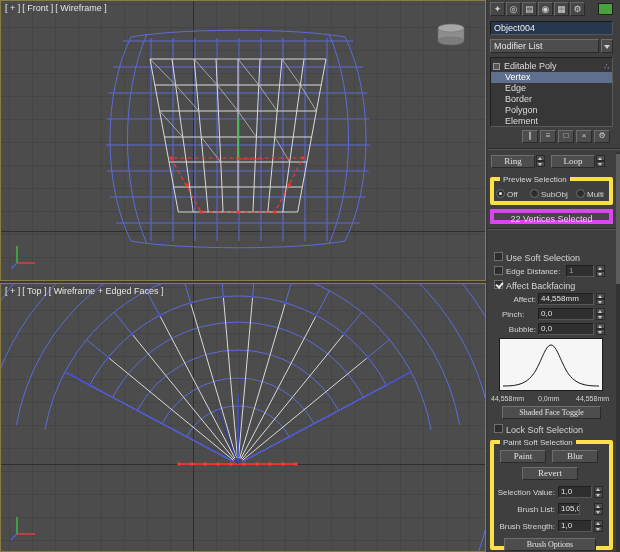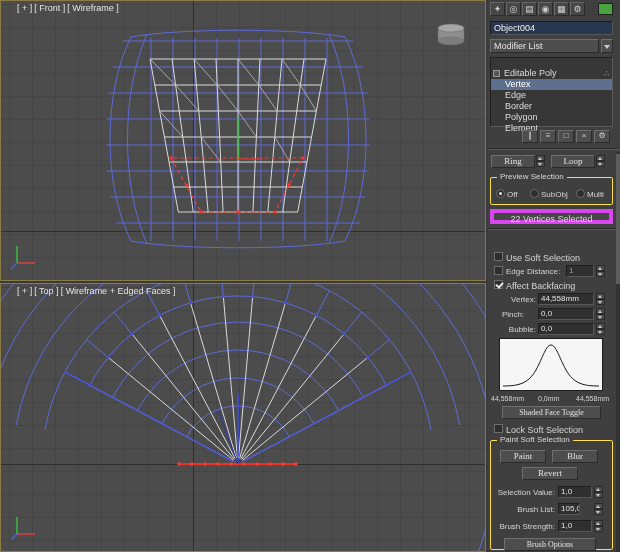--- a/index.html
+++ b/index.html
@@ -8,59 +8,59 @@
         font-family:"Liberation Sans",sans-serif;color:#d6d6d6;}
   
   .vp{position:absolute;left:0;width:486px;background:#4c4c4c;border:1px solid #8a7c42;
       background-image:linear-gradient(to right,#454545 1px,transparent 1px),
                        linear-gradient(to bottom,#454545 1px,transparent 1px);
       background-size:23px 23px;background-position:8px 3px;overflow:hidden;}
   .vp-front{top:0;height:281px;}
   .vp-top{top:283px;height:269px;}
   .axisv{position:absolute;top:0;bottom:0;width:1px;background:#2e2e2e;}
   .axish{position:absolute;left:0;right:0;height:1px;background:#2e2e2e;}
-  .vplabel{position:absolute;left:4px;top:2px;font-size:9px;color:#e4e4e4;z-index:6;cursor:default;margin-left:12px;}
+  .vplabel{position:absolute;left:4px;top:2px;font-size:9px;color:#e4e4e4;z-index:6;cursor:default;}
   .vplabel span{margin-right:2px;}
   .vp svg{position:absolute;left:0;top:0;z-index:2;}
   
   .cpanel{position:absolute;left:488px;top:0;width:132px;height:552px;background:#3f3f3f;overflow:hidden;font-size:9px;}
   .tab{position:absolute;top:2px;width:15px;height:14px;background:#474747;border:1px solid;
        border-color:#666 #2a2a2a #2a2a2a #666;color:#cfcfcf;font-size:9px;line-height:12px;text-align:center;}
   .swatch{position:absolute;top:3px;left:110px;width:15px;height:12px;border:1px solid #202020;}
   .namefld{position:absolute;top:21px;left:2px;width:123px;height:14px;background:#26374f;
            border:1px solid;border-color:#1a1a1a #565656 #565656 #1a1a1a;color:#f0f0f0;
            font-size:9px;line-height:12px;padding:0 3px;}
   .combo{position:absolute;top:39px;left:2px;width:109px;height:14px;background:#4d4d4d;
          border:1px solid;border-color:#6e6e6e #2a2a2a #2a2a2a #6e6e6e;color:#e4e4e4;
          font-size:9px;line-height:12px;padding:0 3px;}
   .combo-arrow{position:absolute;top:39px;left:113px;width:12px;height:14px;background:#4d4d4d;
                border:1px solid;border-color:#6e6e6e #2a2a2a #2a2a2a #6e6e6e;}
   .combo-arrow::after{content:"";position:absolute;left:2px;top:5px;border-left:3px solid transparent;
                border-right:3px solid transparent;border-top:4px solid #d0d0d0;}
   .stack{position:absolute;top:57px;left:2px;width:123px;height:70px;background:#373737;
-         border:1px solid;border-color:#1f1f1f #5a5a5a #5a5a5a #1f1f1f;padding-top:10px;}
+         border:1px solid;border-color:#1f1f1f #5a5a5a #5a5a5a #1f1f1f;padding-top:3px;}
   .stack .row{position:relative;height:11px;line-height:11px;font-size:9px;color:#dcdcdc;padding-left:14px;}
   .stack .row.rootrow{padding-left:13px;}
   .stack .row.sel{background:#5f6f8e;color:#fff;}
   .rooticon{position:absolute;left:2px;top:2px;width:7px;height:7px;border:1px solid #9a9a9a;background:#555;}
   .subicon{position:absolute;right:3px;top:0;font-size:8px;color:#9fc3e8;}
   .sbtn{position:absolute;top:130px;width:16px;height:13px;background:#4d4d4d;border:1px solid;
         border-color:#6e6e6e #2a2a2a #2a2a2a #6e6e6e;color:#cfcfcf;font-size:8px;line-height:10px;text-align:center;}
   .divider{position:absolute;left:0;width:132px;height:2px;border-top:1px solid #2c2c2c;border-bottom:1px solid #575757;}
   .btn{position:absolute;background:#4d4d4d;border:1px solid;border-color:#6e6e6e #2a2a2a #2a2a2a #6e6e6e;
        color:#e0e0e0;text-align:center;font-size:9px;line-height:11px;height:13px;font-family:Liberation Serif, serif;}
   .btn.small{font-size:8px;}
   .spin{position:absolute;width:9px;height:13px;}
   .spin i{position:absolute;left:0;width:9px;height:6px;background:#4d4d4d;border:1px solid #2a2a2a;}
   .spin i.up{top:0;}
   .spin i.dn{top:6px;}
   .spin i::after{content:"";position:absolute;left:1px;}
   .spin i.up::after{top:1px;border-left:2px solid transparent;border-right:2px solid transparent;border-bottom:3px solid #c8c8c8;}
   .spin i.dn::after{top:1px;border-left:2px solid transparent;border-right:2px solid transparent;border-top:3px solid #c8c8c8;}
-  .grp{position:absolute;border:1px solid #fde047;border-radius:2px;padding-left:18px;}
+  .grp{position:absolute;border:4px solid #fde047;border-radius:2px;padding-left:18px;}
   .grp .ttl{position:absolute;top:-6px;left:6px;background:#3f3f3f;padding:0 3px;font-size:8px;color:#d8d8d8;}
   .rad{position:absolute;width:9px;height:9px;border-radius:50%;background:#2d2d2d;border:1px solid #6e6e6e;}
   .rad.on::after{content:"";position:absolute;left:2px;top:2px;width:3px;height:3px;border-radius:50%;background:#ececec;}
   .cb{position:absolute;width:9px;height:9px;background:#2d2d2d;border:1px solid #6e6e6e;}
   .cb.on::after{content:"";position:absolute;left:1px;top:1px;width:5px;height:3px;
       border-left:2px solid #eaeaea;border-bottom:2px solid #eaeaea;transform:rotate(-50deg);}
   .lbl{position:absolute;color:#d4d4d4;font-size:9px;line-height:10px;white-space:nowrap;}
   .lbl.s8{font-size:8px;}
   .fld{position:absolute;height:12px;background:#2f2f2f;border:1px solid;border-color:#1e1e1e #585858 #585858 #1e1e1e;
        color:#e2e2e2;font-size:8px;line-height:10px;padding:0 2px;white-space:nowrap;overflow:hidden;}
@@ -299,21 +299,21 @@
     <span class="lbl s8" style="top:267px;left:18px">Edge Distance:</span>
     <span class="fld" style="top:265px;left:78px;width:28px;color:#9c9c9c">1</span>
     <span class="spin" style="top:265px;left:108px">
         <i class="up"></i>
         <i class="dn"></i>
       </span>
 
     <span class="cb on" style="top:280px;left:6px"></span>
     <span class="lbl" style="top:281px;left:18px">Affect Backfacing</span>
 
-    <span class="lbl s8" style="top:295px;left:2px;width:46px;text-align:right">Vertex:</span>
+    <span class="lbl s8" style="top:295px;left:2px;width:46px;text-align:right">Affect:</span>
     <span class="fld" style="top:293px;left:50px;width:56px">44,558mm</span>
     <span class="spin" style="top:293px;left:108px">
         <i class="up"></i>
         <i class="dn"></i>
       </span>
 
     <span class="lbl s8" style="top:310px;left:2px;width:46px;text-align:center">Pinch:</span>
     <span class="fld" style="top:308px;left:50px;width:56px">0,0</span>
     <span class="spin" style="top:308px;left:108px">
         <i class="up"></i>

